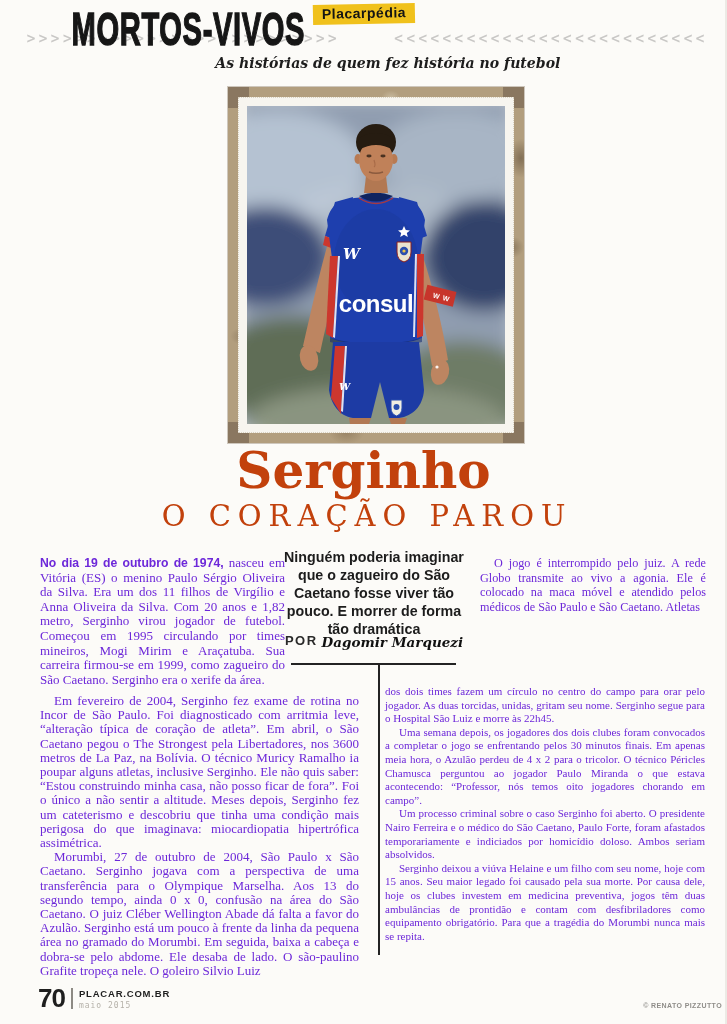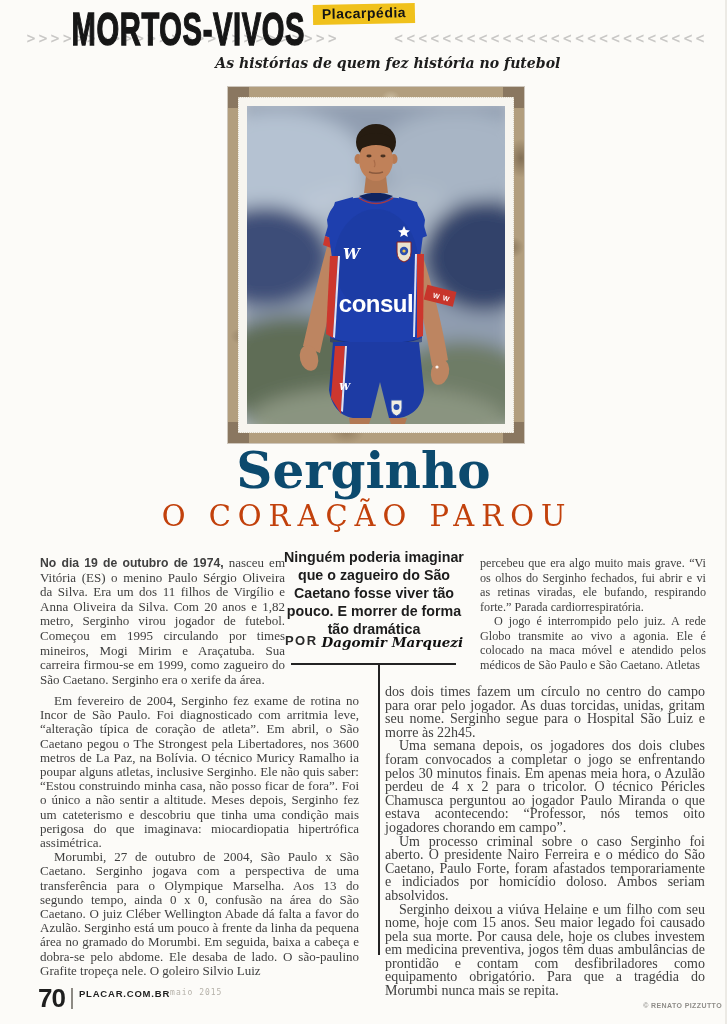--- a/index.html
+++ b/index.html
@@ -37,53 +37,53 @@
     box-shadow:0 0 0 1px rgba(120,104,80,.35);}
   .frame-corner{position:absolute;width:21px;height:21px;background:#83705a;opacity:.85;}
   .fc-tl{left:0;top:0;} .fc-tr{right:0;top:0;} .fc-bl{left:0;bottom:0;} .fc-br{right:0;bottom:0;}
   .photo-matte{position:absolute;left:10px;top:10px;right:10px;bottom:10px;background:#f7f5ef;
       border:1px dotted #d9d2c2;}
   .photo-img{position:absolute;left:8px;top:8px;right:8px;bottom:8px;overflow:hidden;}
   .photo-img svg{display:block;width:100%;height:100%;}
 
   
   .headline{position:absolute;top:446px;left:0;width:100%;text-align:center;line-height:1;
-       font-family:"DejaVu Serif",serif;font-weight:bold;font-size:50px;color:#0c4a6e;}
+       font-family:"DejaVu Serif",serif;font-weight:bold;font-size:50px;color:#c2410c;}
   .headline-sub{position:absolute;top:502px;left:0;width:100%;text-align:center;line-height:1;
        font-family:"DejaVu Serif",serif;font-size:29px;letter-spacing:7px;text-indent:7px;color:#c2410c;}
 
   
   .pull-quote{position:absolute;left:270px;top:548px;width:208px;text-align:center;
        font-family:"Liberation Sans",sans-serif;font-weight:bold;font-size:15.5px;line-height:18px;
        color:#1c1c1c;transform:scaleX(.92);transform-origin:50% 0;}
   .byline{position:absolute;left:270px;top:633px;width:208px;text-align:center;}
   .byline .por{font-family:"Liberation Sans",sans-serif;font-size:13px;font-weight:bold;
        letter-spacing:1.5px;color:#2a2a2a;vertical-align:2px;}
   .byline .author{font-family:"DejaVu Serif",serif;font-style:italic;font-weight:bold;
        font-size:13.5px;color:#111;}
 
   .divider-h{position:absolute;left:291px;top:663px;width:165px;height:2px;background:#232323;}
   .divider-v{position:absolute;left:378px;top:663px;width:2px;height:292px;background:#232323;}
 
   
-  .body-text{position:absolute;text-align:justify;color:#404040;}
+  .body-text{position:absolute;text-align:justify;color:#6d28d9;}
   .body-text p{margin:0;text-indent:14px;}
   .body-text p.flush{text-indent:0;}
   .block-left-top{left:40px;top:556px;width:245px;font-size:13px;line-height:14.6px;}
   .block-right-top{left:480px;top:556px;width:226px;font-size:12.2px;line-height:14.5px;}
   .block-left-bottom{left:40px;top:694px;width:319px;font-size:13px;line-height:14.2px;}
-  .block-right-bottom{left:385px;top:685px;width:320px;font-size:14px;line-height:13.6px;}
+  .block-right-bottom{left:385px;top:685px;width:320px;font-size:11px;line-height:13.6px;}
   .lead{font-family:"Liberation Sans",sans-serif;font-weight:bold;font-size:12.2px;}
 
   
   .footer{position:absolute;left:38px;top:986px;display:flex;align-items:flex-start;}
   .page-num{font-family:"Liberation Sans",sans-serif;font-weight:bold;font-size:26px;line-height:24px;
        letter-spacing:-1px;color:#1e1e1e;}
   .foot-bar{width:2px;height:21px;background:#8d8a84;margin:2px 6px 0 6px;}
-  .foot-col{display:flex;flex-direction:row;}
+  .foot-col{display:flex;flex-direction:column;}
   .site{font-family:"Liberation Sans",sans-serif;font-weight:bold;font-size:9.5px;
        letter-spacing:.8px;color:#1e1e1e;margin-top:2px;}
   .issue{font-family:"DejaVu Sans Mono",monospace;font-size:8px;letter-spacing:1px;color:#b5b1a9;margin-top:2px;}
   .photo-credit{position:absolute;right:5px;top:1002px;font-family:"Liberation Sans",sans-serif;
        font-size:7px;letter-spacing:.4px;color:#8f8d89;font-weight:bold;}
   .scan-edge{position:absolute;right:0;top:0;bottom:0;width:2px;background:#eceae5;}
 </style>
 </head>
 <body>
 
@@ -198,21 +198,20 @@
     <span class="author" data-interactable="false">Dagomir Marquezi</span>
   </div>
 
   <div class="divider-h" data-interactable="false"></div>
   <div class="divider-v" data-interactable="false"></div>
 
   <div class="body-text block-left-top" data-interactable="false">
     <p class="flush" data-interactable="false"><span class="lead">No dia 19 de outubro de 1974,</span><span> nasceu em Vitória (ES) o menino Paulo Sérgio Oliveira da Silva. Era um dos 11 filhos de Virgílio e Anna Oliveira da Silva. Com 20 anos e 1,82 metro, Serginho virou jogador de futebol. Começou em 1995 circulando por times mineiros, Mogi Mirim e Araçatuba. Sua carreira firmou-se em 1999, como zagueiro do São Caetano. Serginho era o xerife da área.</span></p>
   </div>
   <div class="body-text block-right-top" data-interactable="false">
-      <p data-interactable="false" class="flush">percebeu que era algo muito mais grave. “Vi os olhos do Serginho fechados, fui abrir e vi as retinas viradas, ele bufando, respirando forte.” Parada cardiorrespiratória.</p>
       <p data-interactable="false">O jogo é interrompido pelo juiz. A rede Globo transmite ao vivo a agonia. Ele é colocado na maca móvel e atendido pelos médicos de São Paulo e São Caetano. Atletas</p>
     </div>
   <div class="body-text block-left-bottom" data-interactable="false">
       <p data-interactable="false">Em fevereiro de 2004, Serginho fez exame de rotina no Incor de São Paulo. Foi diagnosticado com arritmia leve, “alteração típica de coração de atleta”. Em abril, o São Caetano pegou o The Strongest pela Libertadores, nos 3600 metros de La Paz, na Bolívia. O técnico Muricy Ramalho ia poupar alguns atletas, inclusive Serginho. Ele não quis saber: “Estou construindo minha casa, não posso ficar de fora”. Foi o único a não sentir a altitude. Meses depois, Serginho fez um cateterismo e descobriu que tinha uma condição mais perigosa do que imaginava: miocardiopatia hipertrófica assimétrica.</p>
       <p data-interactable="false">Morumbi, 27 de outubro de 2004, São Paulo x São Caetano. Serginho jogava com a perspectiva de uma transferência para o Olympique Marselha. Aos 13 do segundo tempo, ainda 0 x 0, confusão na área do São Caetano. O juiz Cléber Wellington Abade dá falta a favor do Azulão. Serginho está um pouco à frente da linha da pequena área no gramado do Morumbi. Em seguida, baixa a cabeça e dobra-se pelo abdome. Ele desaba de lado. O são-paulino Grafite tropeça nele. O goleiro Silvio Luiz</p>
     </div>
   <div class="body-text block-right-bottom" data-interactable="false">
       <p data-interactable="false" class="flush">dos dois times fazem um círculo no centro do campo para orar pelo jogador. As duas torcidas, unidas, gritam seu nome. Serginho segue para o Hospital São Luiz e morre às 22h45.</p>
       <p data-interactable="false">Uma semana depois, os jogadores dos dois clubes foram convocados a completar o jogo se enfrentando pelos 30 minutos finais. Em apenas meia hora, o Azulão perdeu de 4 x 2 para o tricolor. O técnico Péricles Chamusca perguntou ao jogador Paulo Miranda o que estava acontecendo: “Professor, nós temos oito jogadores chorando em campo”.</p>
       <p data-interactable="false">Um processo criminal sobre o caso Serginho foi aberto. O presidente Nairo Ferreira e o médico do São Caetano, Paulo Forte, foram afastados temporariamente e indiciados por homicídio doloso. Ambos seriam absolvidos.</p>

